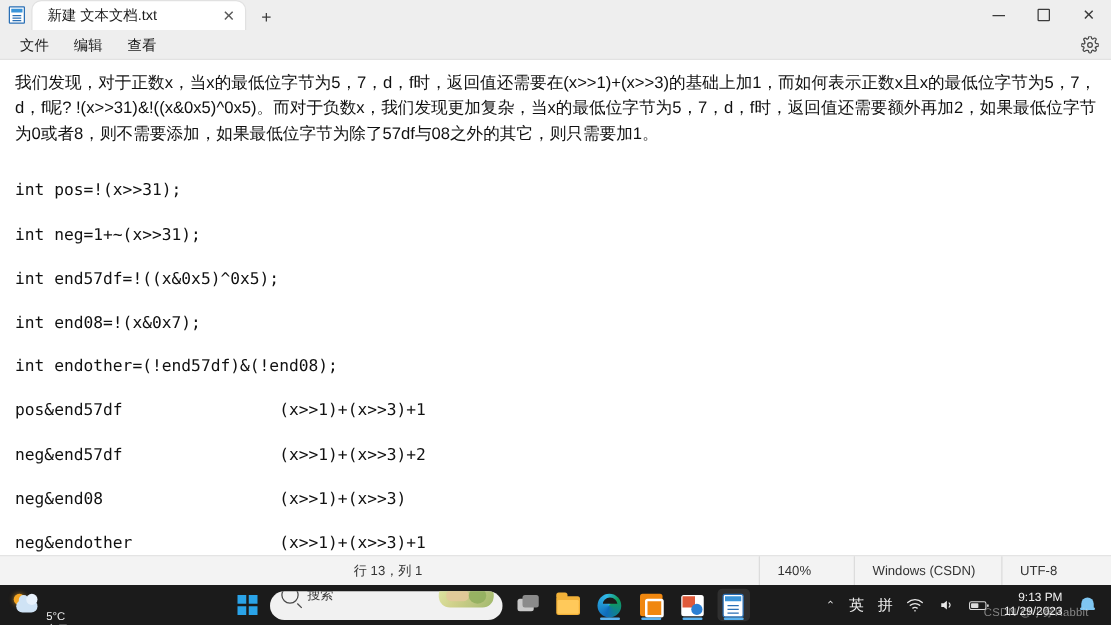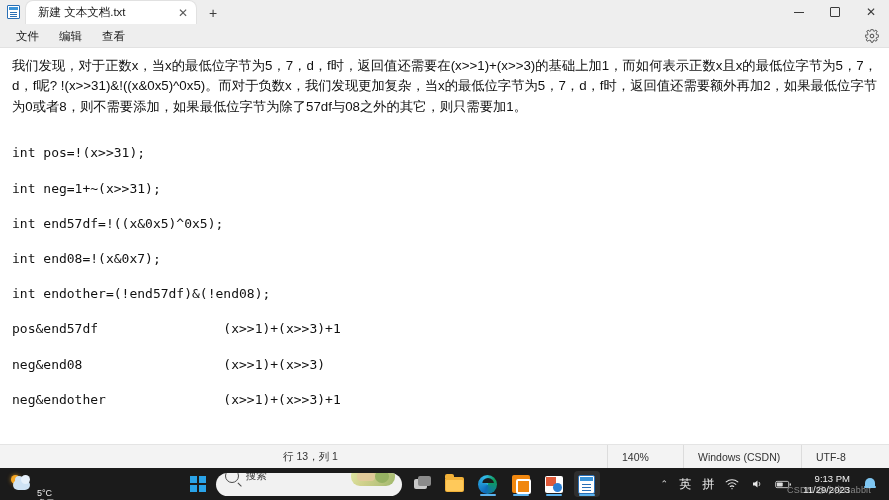--- a/index.html
+++ b/index.html
@@ -170,20 +170,21 @@
     <div class="editor">
       <div class="para">我们发现，对于正数x，当x的最低位字节为5，7，d，f时，返回值还需要在(x&gt;&gt;1)+(x&gt;&gt;3)的基础上加1，而如何表示正数x且x的最低位字节为5，7，d，f呢? !(x&gt;&gt;31)&amp;!((x&amp;0x5)^0x5)。而对于负数x，我们发现更加复杂，当x的最低位字节为5，7，d，f时，返回值还需要额外再加2，如果最低位字节为0或者8，则不需要添加，如果最低位字节为除了57df与08之外的其它，则只需要加1。</div>
 
       <div class="code">
 <div class="codeline">int pos=!(x&gt;&gt;31);</div>
 <div class="codeline">int neg=1+~(x&gt;&gt;31);</div>
 <div class="codeline">int end57df=!((x&amp;0x5)^0x5);</div>
 <div class="codeline">int end08=!(x&amp;0x7);</div>
 <div class="codeline">int endother=(!end57df)&amp;(!end08);</div>
 <div class="codeline">pos&amp;end57df                (x&gt;&gt;1)+(x&gt;&gt;3)+1</div>
+<div class="codeline">neg&amp;end57df                (x&gt;&gt;1)+(x&gt;&gt;3)+2</div>
 <div class="codeline">neg&amp;end08                  (x&gt;&gt;1)+(x&gt;&gt;3)</div>
 <div class="codeline">neg&amp;endother               (x&gt;&gt;1)+(x&gt;&gt;3)+1</div>
       </div>
 
     </div>
 
     <div class="statusbar">
       <div class="st-left">行 13，列 1</div>
       <div class="st-cell st-zoom">140%</div>
       <div class="st-cell st-eol">Windows (CSDN)</div>

